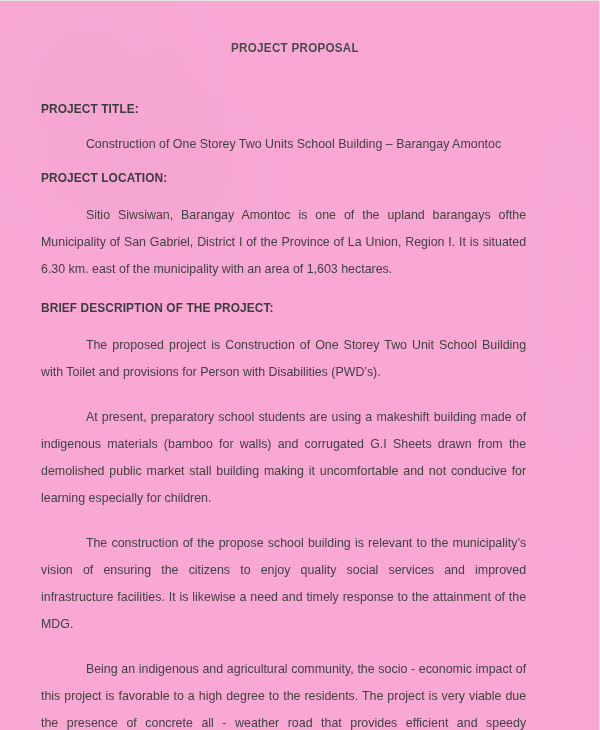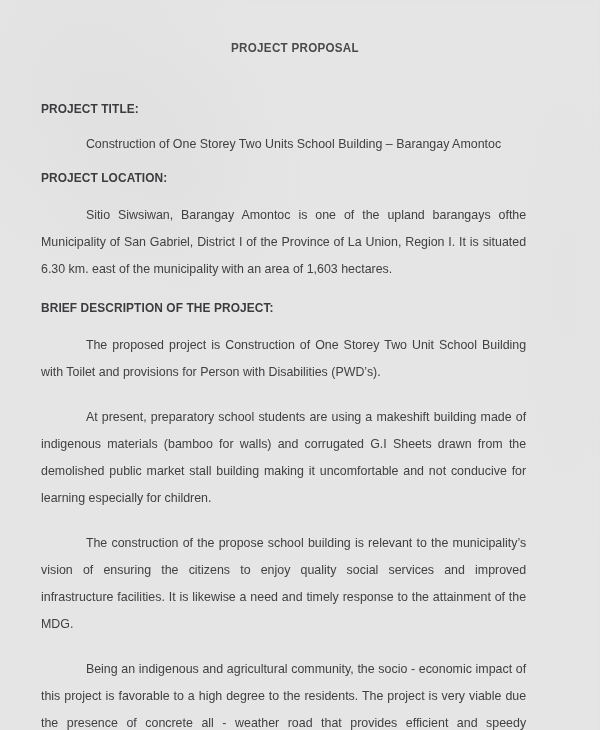--- a/index.html
+++ b/index.html
@@ -12,21 +12,21 @@
     background: #ffffff;
     font-family: "Liberation Sans", sans-serif;
     overflow: hidden;
   }
 
   .page {
     position: relative;
     box-sizing: border-box;
     width: 600px;
     height: 730px;
-    background: #e5e5e5;
+    background: #f9a8d4;
     border: 1px solid #e3e3e3;
     border-left: none;
     border-bottom: none;
     padding: 0 50px 0 41px;
   }
 
   
   .scan-noise {
     position: absolute;
     top: 0; left: 0;

